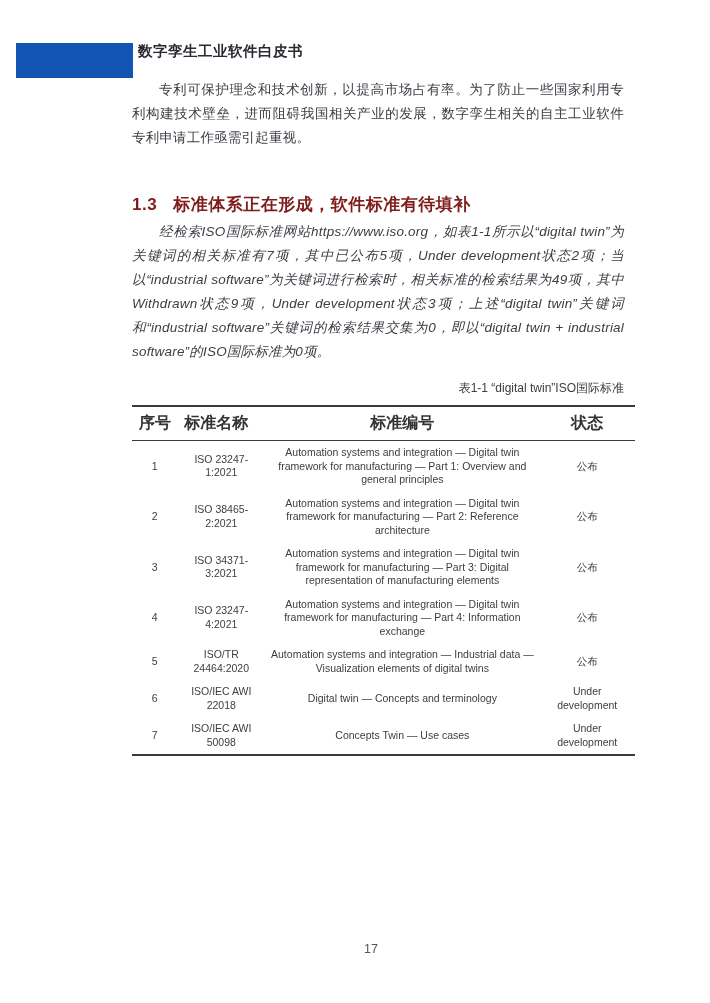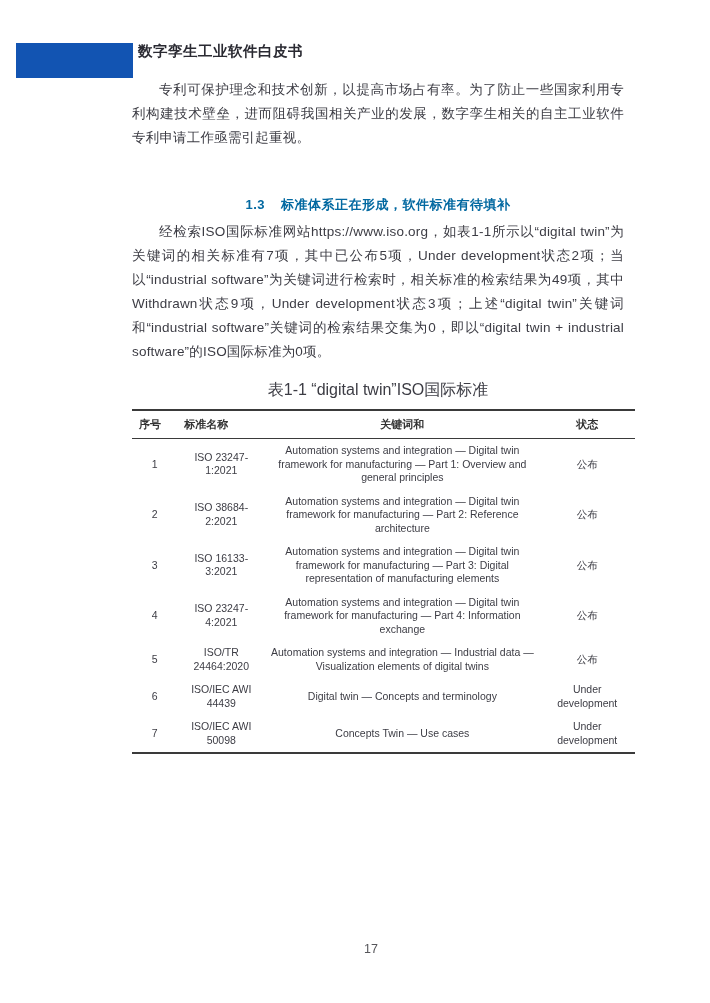--- a/index.html
+++ b/index.html
@@ -18,35 +18,35 @@
   .header-subtitle{font-size:11px;color:#c2c2c6;line-height:15px;}
 
   
   .content{position:absolute;left:116px;top:78px;width:492px;}
   p.body-para{
     margin:0;font-size:13.5px;line-height:24px;text-indent:2em;
     text-align:justify;color:#3c3c44;letter-spacing:0.2px;
   }
   .para-1{margin-top:88px;}
   .section-heading{
-    margin:40px 0 0 0;font-size:13px;font-weight:bold;color:#0369a1;
-    line-height:30px;letter-spacing:0.5px;text-align:center;
+    margin:40px 0 0 0;font-size:17px;font-weight:bold;color:#7f1d1d;
+    line-height:30px;letter-spacing:0.5px;
   }
   .section-number{margin-right:16px;}
   .para-2{margin-top:30px;}
-  .para-3{margin-top:14px;}
+  .para-3{margin-top:14px;font-style:italic;}
 
   
-  .table-caption{margin-top:16px;text-align:center;font-size:16px;color:#3c3c44;}
+  .table-caption{margin-top:16px;text-align:right;font-size:12px;color:#3c3c44;}
   table.standards{
     width:503px;margin-top:8px;border-collapse:collapse;table-layout:fixed;
     border-top:2px solid #3a3a3a;border-bottom:2px solid #3a3a3a;
   }
   table.standards th{
-    font-size:11px;color:#333;font-weight:bold;padding:6px 2px;
+    font-size:16px;color:#333;font-weight:bold;padding:6px 2px;
     border-bottom:1.5px solid #3a3a3a;text-align:center;
   }
   table.standards th.left{text-align:left;padding-left:7px;}
   table.standards td{
     font-size:10.5px;line-height:13.5px;color:#3c3c44;
     text-align:center;padding:5px 3px;vertical-align:middle;
   }
   .col-no{width:9%;}
   .col-code{width:17.5%;}
   .col-name{width:54.5%;}
@@ -85,58 +85,58 @@
       <colgroup>
         <col class="col-no">
           <col class="col-code">
           <col class="col-name">
           <col class="col-status">
       </colgroup>
       <thead>
         <tr>
           <th class="left">序号</th>
           <th class="left">标准名称</th>
-          <th>关键词和</th>
+          <th>标准编号</th>
           <th>状态</th>
         </tr>
       </thead>
       <tbody>
           <tr>
     <td>1</td>
     <td>ISO 23247-1:2021</td>
     <td>Automation systems and integration — Digital twin framework for manufacturing — Part 1: Overview and general principles</td>
     <td>公布</td>
   </tr>
           <tr>
     <td>2</td>
-    <td>ISO 38684-2:2021</td>
+    <td>ISO 38465-2:2021</td>
     <td>Automation systems and integration — Digital twin framework for manufacturing — Part 2: Reference architecture</td>
     <td>公布</td>
   </tr>
           <tr>
     <td>3</td>
-    <td>ISO 16133-3:2021</td>
+    <td>ISO 34371-3:2021</td>
     <td>Automation systems and integration — Digital twin framework for manufacturing — Part 3: Digital representation of manufacturing elements</td>
     <td>公布</td>
   </tr>
           <tr>
     <td>4</td>
     <td>ISO 23247-4:2021</td>
     <td>Automation systems and integration — Digital twin framework for manufacturing — Part 4: Information exchange</td>
     <td>公布</td>
   </tr>
           <tr>
     <td>5</td>
     <td>ISO/TR 24464:2020</td>
     <td>Automation systems and integration — Industrial data — Visualization elements of digital twins</td>
     <td>公布</td>
   </tr>
           <tr>
     <td>6</td>
-    <td>ISO/IEC AWI 44439</td>
+    <td>ISO/IEC AWI 22018</td>
     <td>Digital twin — Concepts and terminology</td>
     <td>Under development</td>
   </tr>
           <tr>
     <td>7</td>
     <td>ISO/IEC AWI 50098</td>
     <td>Concepts Twin — Use cases</td>
     <td>Under development</td>
   </tr>
         </tbody>

